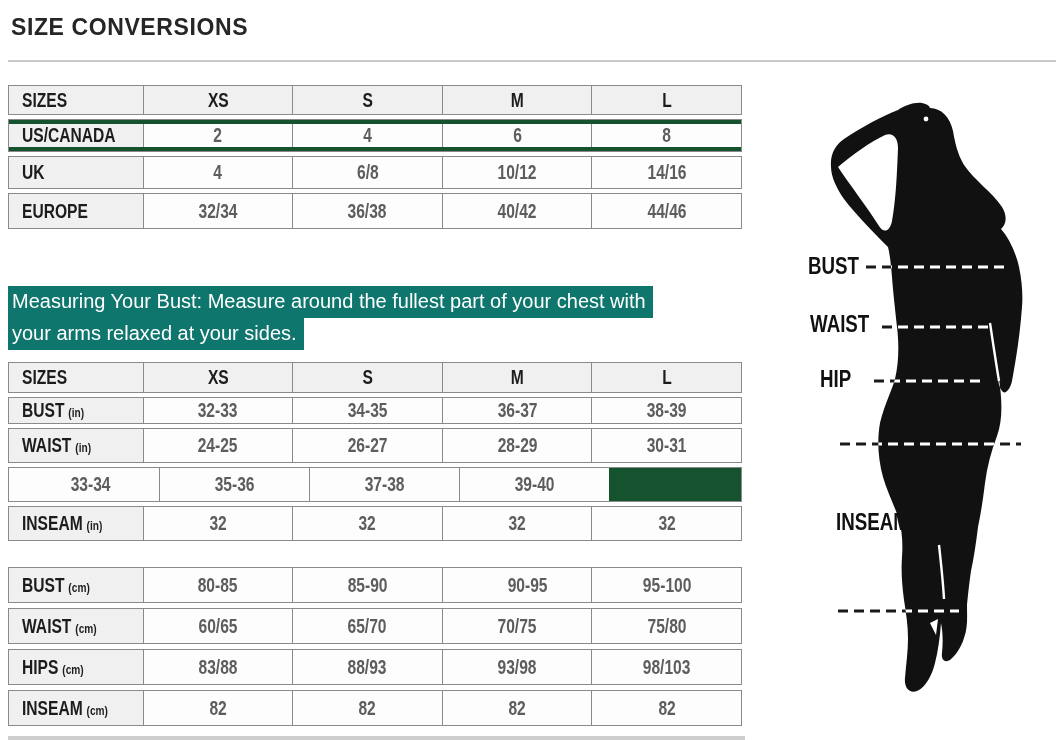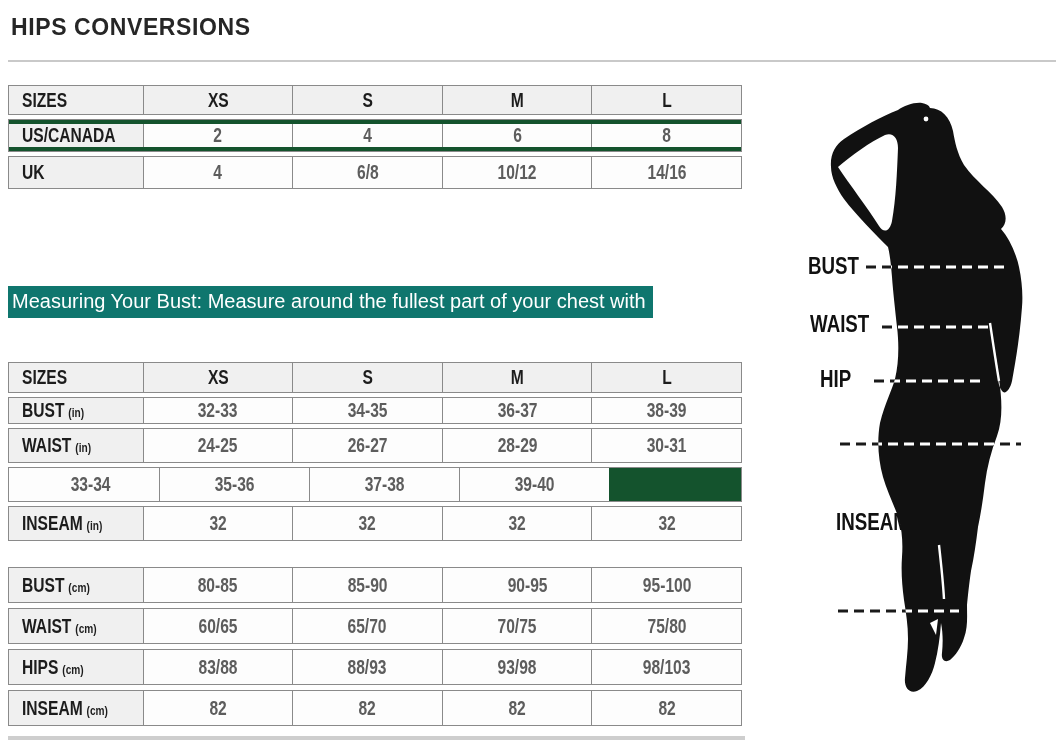--- a/index.html
+++ b/index.html
@@ -39,21 +39,21 @@
   #fig-inseam{left:836px;top:508px;}
 
   #figure-svg{left:800px;top:95px;}
   #bottom-sliver{left:8px;top:736px;width:737px;height:4px;background:#bdbdbd;opacity:.75;}
 </style>
 </head>
 <body>
 
 <div id="page">
 
-  <div id="title" class="abs">HIPS CONVERSIONS</div>
+  <div id="title" class="abs">SIZE CONVERSIONS</div>
   <div id="title-rule" class="abs"></div>
 
   <div id="table-conversion" class="stable t1 abs" style="top:85px">
       <div class="trow header" style="height: 30px;">
         <div class="cell label-cell" style="width: 134px;">
           <span class="cond dark">SIZES</span>
         </div>
         <div class="cell " style="width: 150px;">
           <span class="cond dark">XS</span>
         </div>
@@ -94,24 +94,42 @@
         <div class="cell " style="width: 150px;">
           <span class="cond val">6/8</span>
         </div>
         <div class="cell " style="width: 150px;">
           <span class="cond val">10/12</span>
         </div>
         <div class="cell " style="width: 150px;">
           <span class="cond val">14/16</span>
         </div>
       </div>
+      <div class="trow" style="height: 36px;">
+        <div class="cell label-cell" style="width: 134px;">
+          <span class="cond"><span class="dark">EUROPE</span></span>
+        </div>
+        <div class="cell " style="width: 150px;">
+          <span class="cond val">32/34</span>
+        </div>
+        <div class="cell " style="width: 150px;">
+          <span class="cond val">36/38</span>
+        </div>
+        <div class="cell " style="width: 150px;">
+          <span class="cond val">40/42</span>
+        </div>
+        <div class="cell " style="width: 150px;">
+          <span class="cond val">44/46</span>
+        </div>
+      </div>
     </div>
 
   <p id="highlight" class="abs" style="margin:0">
     <span class="hl-line">Measuring Your Bust: Measure around the fullest part of your chest with</span>
+    <span class="hl-line">your arms relaxed at your sides.</span>
   </p>
 
   <div id="table-inches" class="stable t2 abs" style="top:362px">
       <div class="trow header" style="height: 31px;">
         <div class="cell label-cell" style="width: 134px;">
           <span class="cond dark">SIZES</span>
         </div>
         <div class="cell " style="width: 150px;">
           <span class="cond dark">XS</span>
         </div>

